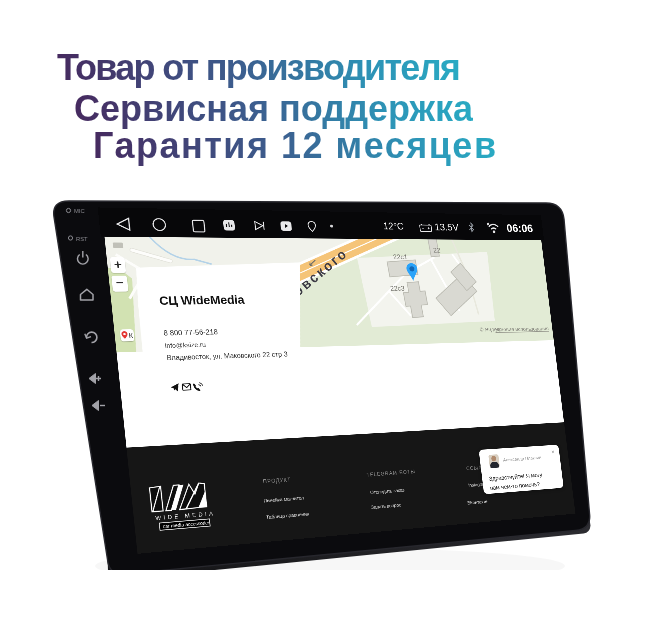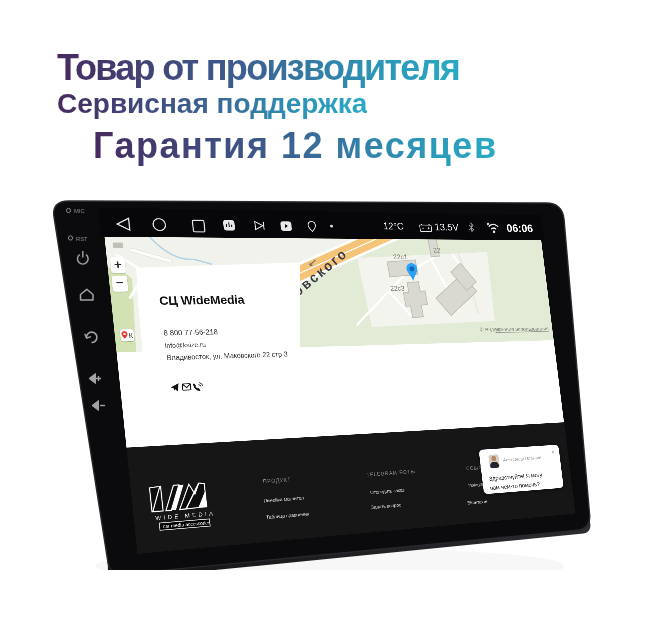--- a/index.html
+++ b/index.html
@@ -21,21 +21,21 @@
 </style>
 </head>
 <body>
 <div id="stage">
 
 <div class="hline abs" style="left:57px;top:47px;">
   <span style="font-size:36px;letter-spacing:-1.7px;background-image:linear-gradient(90deg,#462a5f 0%,#3c5d8e 45%,#2d93b6 78%,#29aac3 100%);">Товар от производителя</span>
 </div>
 
 <div class="hline abs" style="left:57px;top:88px;">
-  <span style="font-size:28px;letter-spacing:0px;background-image:linear-gradient(90deg,#462a5f 0%,#3c5d8e 45%,#2d93b6 78%,#29aac3 100%);">Сервисная поддержка</span>
+  <span style="font-size:36px;letter-spacing:0px;background-image:linear-gradient(90deg,#462a5f 0%,#3c5d8e 45%,#2d93b6 78%,#29aac3 100%);margin-left:17px;">Сервисная поддержка</span>
 </div>
 
 <div class="hline abs" style="left:57px;top:125px;">
   <span style="font-size:36px;letter-spacing:1.5px;background-image:linear-gradient(90deg,#462a5f 0%,#3c5d8e 45%,#2d93b6 78%,#29aac3 100%);margin-left:36px;">Гарантия 12 месяцев</span>
 </div>
 
 <svg class="abs" style="left:0;top:0;" width="650" height="633" viewBox="0 0 650 633">
   <defs>
     <linearGradient id="edgeg" x1="0" y1="0" x2="0" y2="1">
       <stop offset="0" stop-color="#37373d"></stop>

